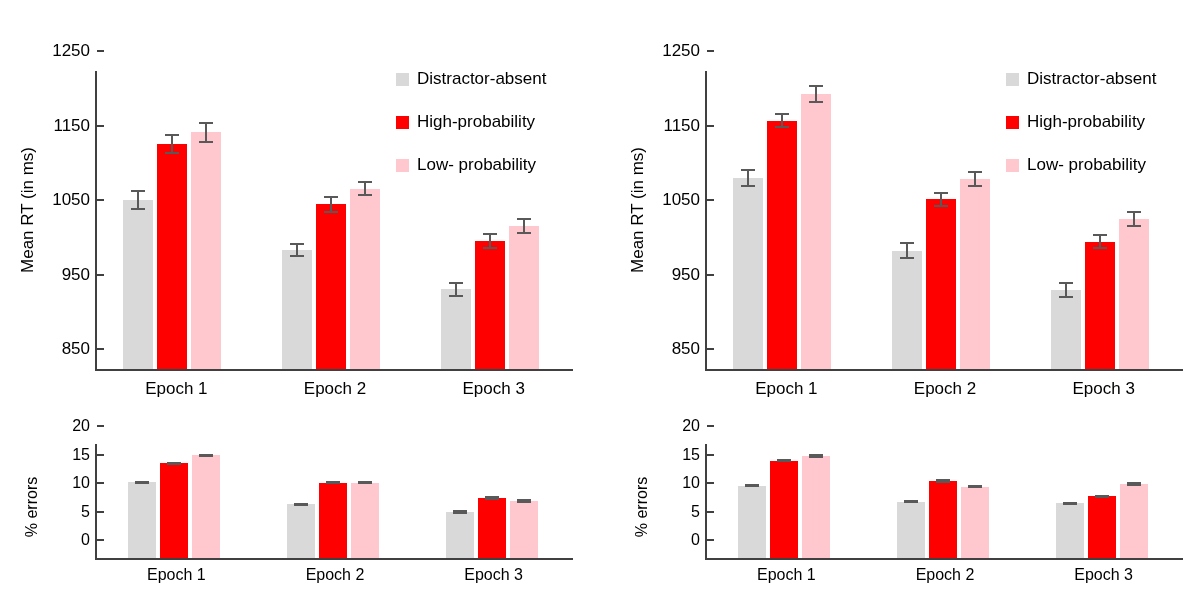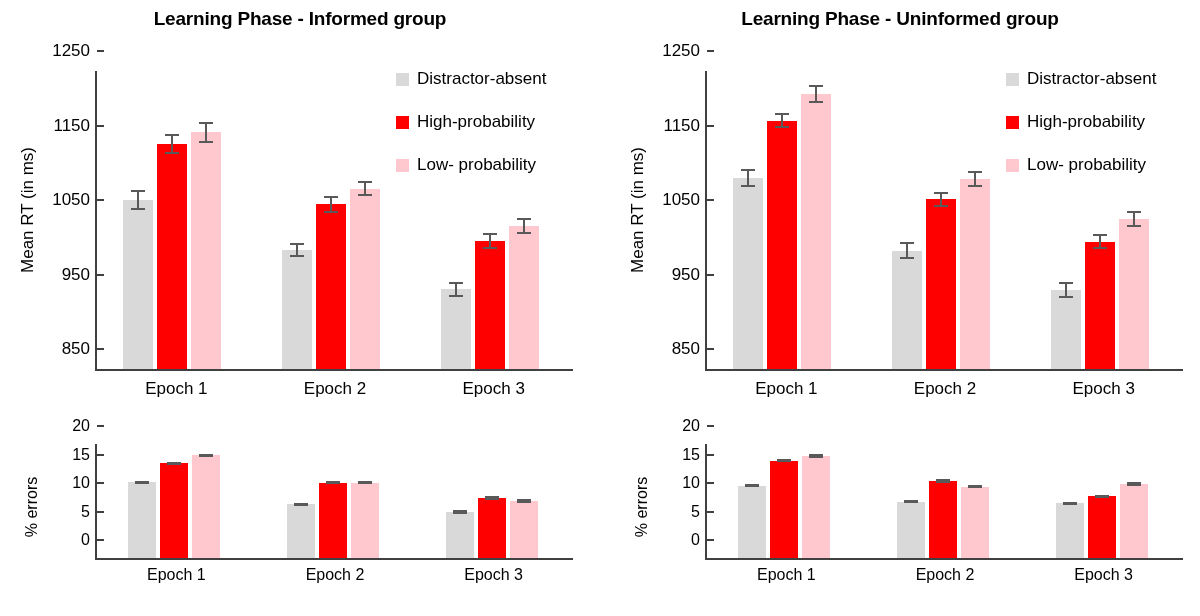--- a/index.html
+++ b/index.html
@@ -119,21 +119,20 @@
     flex: 0 0 auto;
   }
   .legend-text { font-size: 17px; color: #000000; }
 </style>
 </head>
 <body>
 
 <div id="figure">
 
   <div class="panel" style="left:0px; top:0px; width:600px; height:420px;">
-    <div class="panel-title">Learning Phase - Informed group</div>
     <div class="ylabel" style="left:-52px; top:200px; width:160px;">Mean RT (in ms)</div>
     <div class="plot" id="plot-informed_rt" style="left:95px; top:71px; width:478px; height:300px;">
         <div class="ytick" style="bottom: 0px;">
           <span class="lbl">850</span>
           <span class="tickmark"></span>
         </div>
         <div class="ytick" style="bottom: 74.5px;">
           <span class="lbl">950</span>
           <span class="tickmark"></span>
         </div>
@@ -217,21 +216,20 @@
           <span class="legend-text">High-probability</span>
         </div>
         <div class="legend-row">
           <span class="legend-swatch" style="background: rgb(255, 199, 206);"></span>
           <span class="legend-text">Low- probability</span>
         </div>
       </div>
   </div>
 
   <div class="panel" style="left:600px; top:0px; width:600px; height:420px;">
-    <div class="panel-title">Learning Phase - Uninformed group</div>
     <div class="ylabel" style="left:-42px; top:200px; width:160px;">Mean RT (in ms)</div>
     <div class="plot" id="plot-uninformed_rt" style="left:105px; top:71px; width:478px; height:300px;">
         <div class="ytick" style="bottom: 0px;">
           <span class="lbl">850</span>
           <span class="tickmark"></span>
         </div>
         <div class="ytick" style="bottom: 74.5px;">
           <span class="lbl">950</span>
           <span class="tickmark"></span>
         </div>

